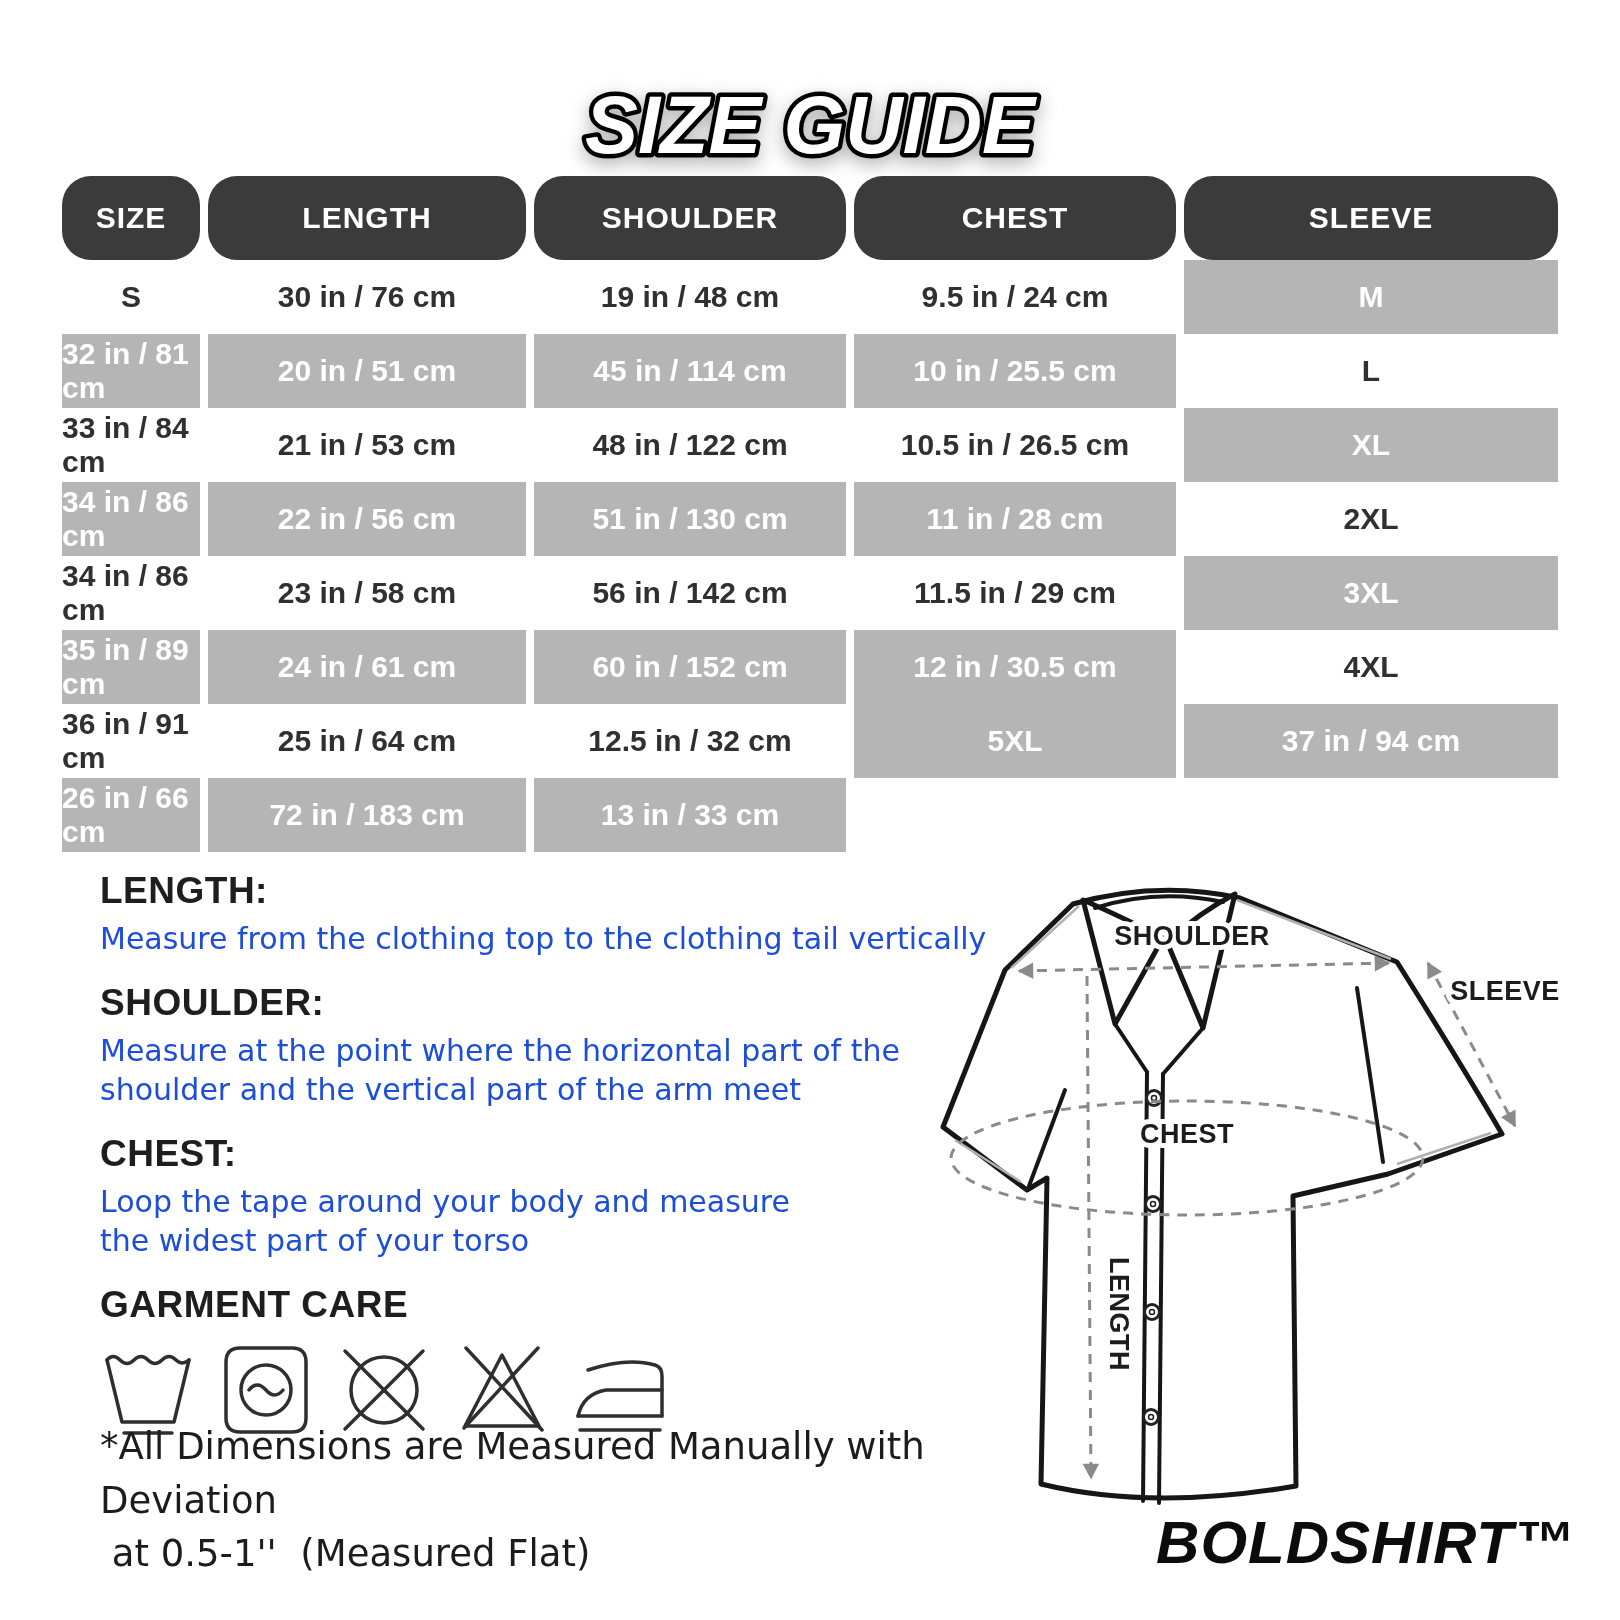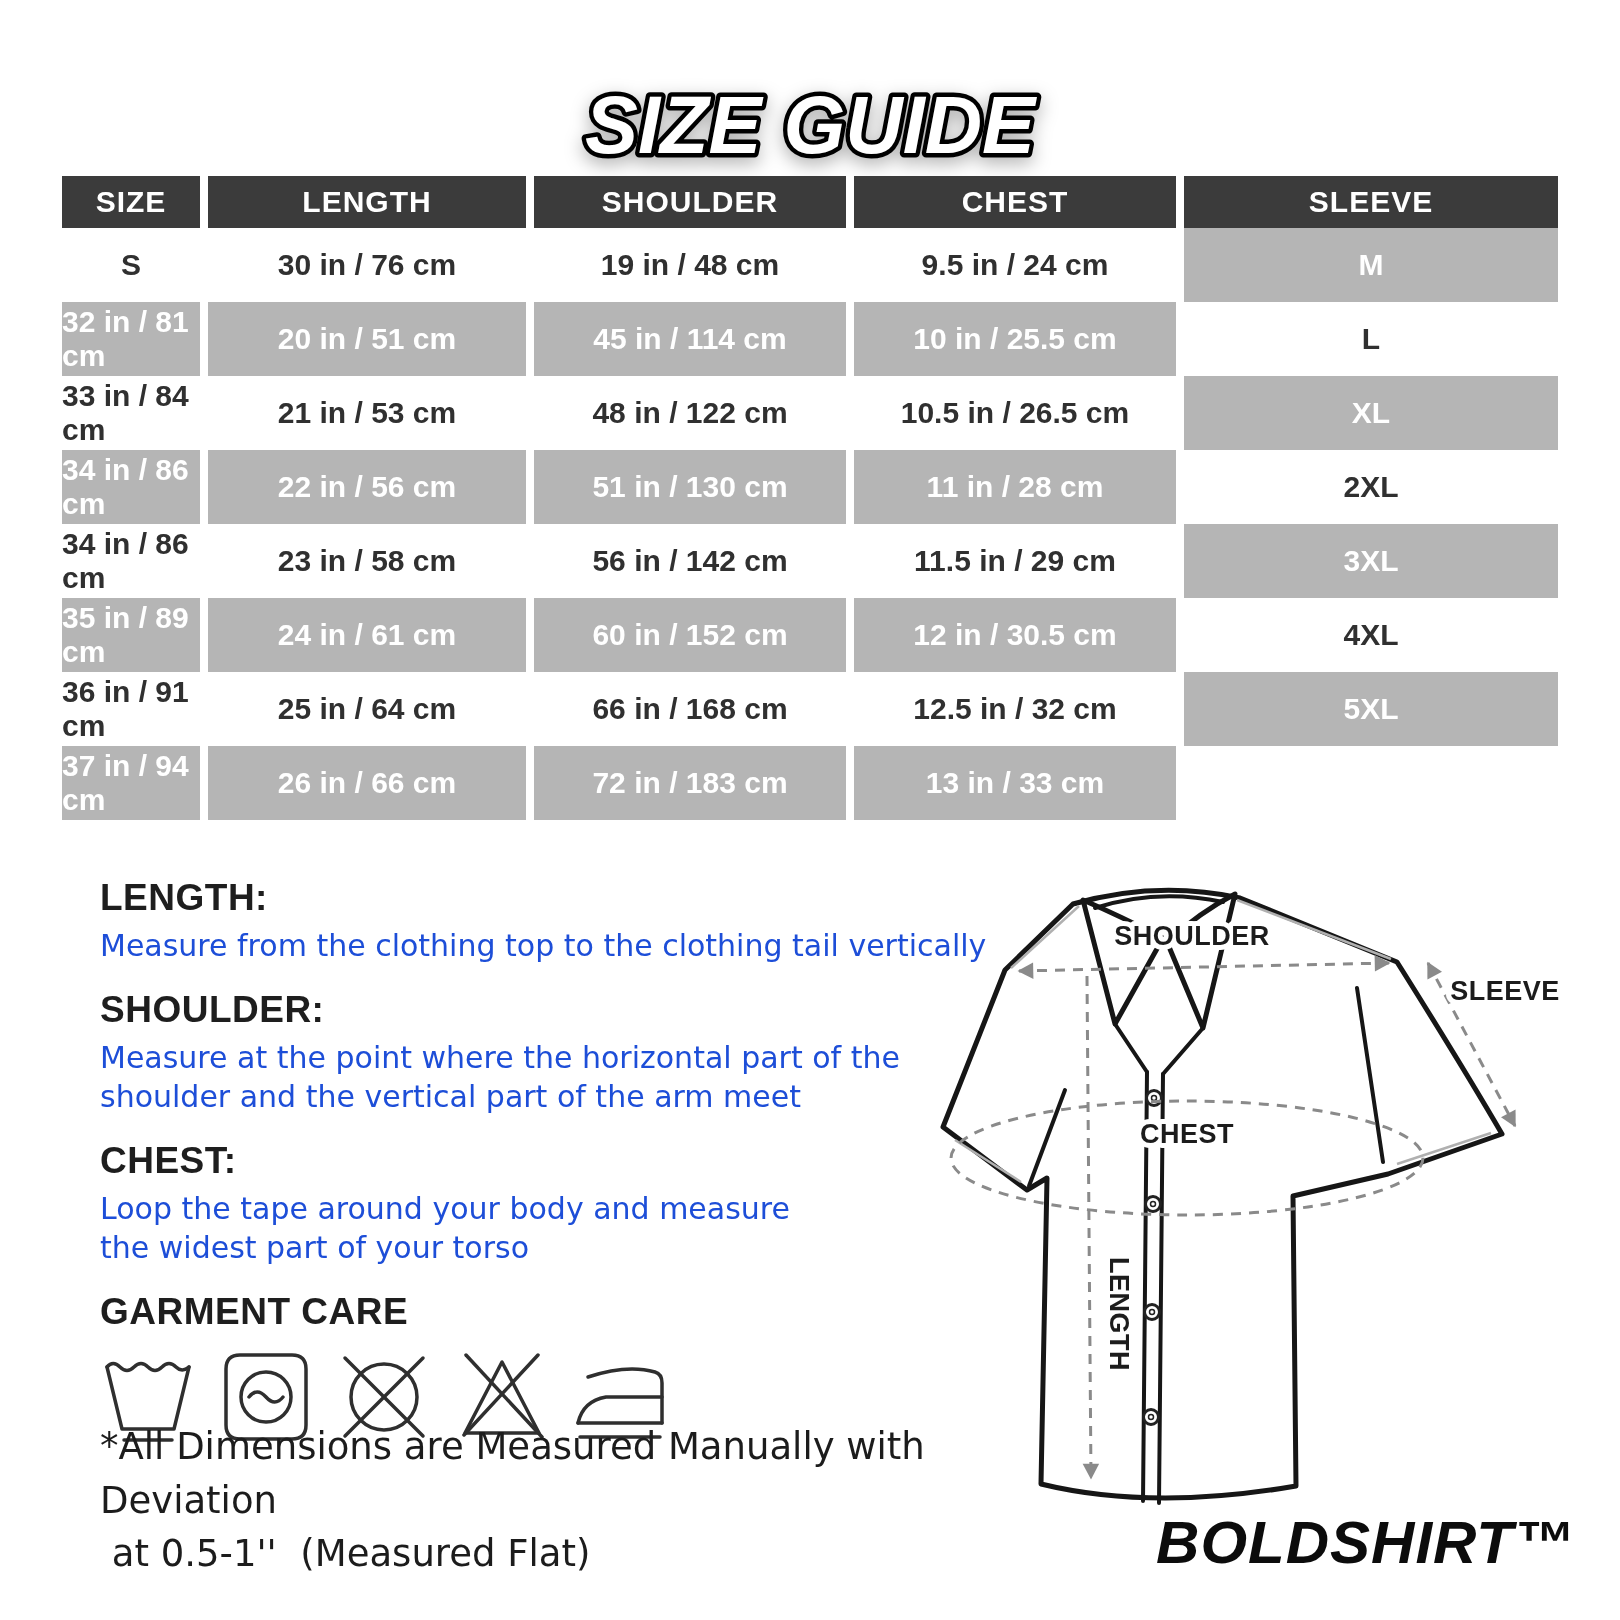--- a/index.html
+++ b/index.html
@@ -8,30 +8,30 @@
 
   
   .title-wrap{position:absolute;top:56px;left:0;width:100%;display:flex;justify-content:center;}
   .title-svg{filter:drop-shadow(0 6px 9px rgba(0,0,0,.30));}
   .title-svg text{font-family:"Liberation Sans",sans-serif;font-weight:bold;font-style:italic;}
 
   
   .size-table{position:absolute;left:62px;top:176px;width:1496px;
               display:grid;grid-template-columns:138px 318px 312px 322px 374px;
               column-gap:8px;}
-  .th{height:52px;background:var(--header-bg,#3b3b3b);color:#fff;font-weight:bold;font-size:30px;
-      display:flex;align-items:center;justify-content:center;letter-spacing:1px;}
+  .th{height:84px;background:var(--header-bg,#3b3b3b);color:#fff;font-weight:bold;font-size:30px;
+      display:flex;align-items:center;justify-content:center;letter-spacing:1px;border-radius:29px;}
   .td{height:74px;display:flex;align-items:center;justify-content:center;
       font-weight:bold;font-size:30px;color:var(--ink-row,#303030);background:#fff;}
   .td.alt{background:var(--row-gray,#b5b5b5);color:#ffffff;}
 
   
   .instructions{position:absolute;left:100px;top:866px;width:900px;}
   .instr-heading{font-size:37px;font-weight:bold;color:#1e1e1e;margin:24px 0 8px 0;letter-spacing:.5px;}
-  .instr-heading.first{margin-top:11px;}
+  .instr-heading.first{margin-top:4px;}
   .instr-body{font-family:"DejaVu Sans",sans-serif;font-size:30px;color:#1d4ed8;
               line-height:1.28;white-space:pre-line;}
   .care-icons{display:flex;gap:22px;margin-top:12px;align-items:flex-start;}
   .care-icon{width:96px;height:104px;}
   .care-icon path,.care-icon circle,.care-icon line,.care-icon rect
       {fill:none;stroke:#2f2f2f;stroke-width:3.5;stroke-linecap:round;stroke-linejoin:round;}
 
   .footnote{position:absolute;left:100px;top:1420px;width:960px;
             font-family:"DejaVu Sans",sans-serif;font-size:37px;color:#1c1c1c;
             line-height:1.45;white-space:pre-wrap;}
@@ -93,21 +93,20 @@
       <div class="td">56 in / 142 cm</div>
       <div class="td">11.5 in / 29 cm</div>
       <div class="td alt">3XL</div>
       <div class="td alt">35 in / 89 cm</div>
       <div class="td alt">24 in / 61 cm</div>
       <div class="td alt">60 in / 152 cm</div>
       <div class="td alt">12 in / 30.5 cm</div>
       <div class="td">4XL</div>
       <div class="td">36 in / 91 cm</div>
       <div class="td">25 in / 64 cm</div>
-      <div class="td">66 in / 168 cm</div>
       <div class="td">12.5 in / 32 cm</div>
       <div class="td alt">5XL</div>
       <div class="td alt">37 in / 94 cm</div>
       <div class="td alt">26 in / 66 cm</div>
       <div class="td alt">72 in / 183 cm</div>
       <div class="td alt">13 in / 33 cm</div>
     </div>
 
   <div class="instructions">
     <div class="instr-heading first">LENGTH:</div>

